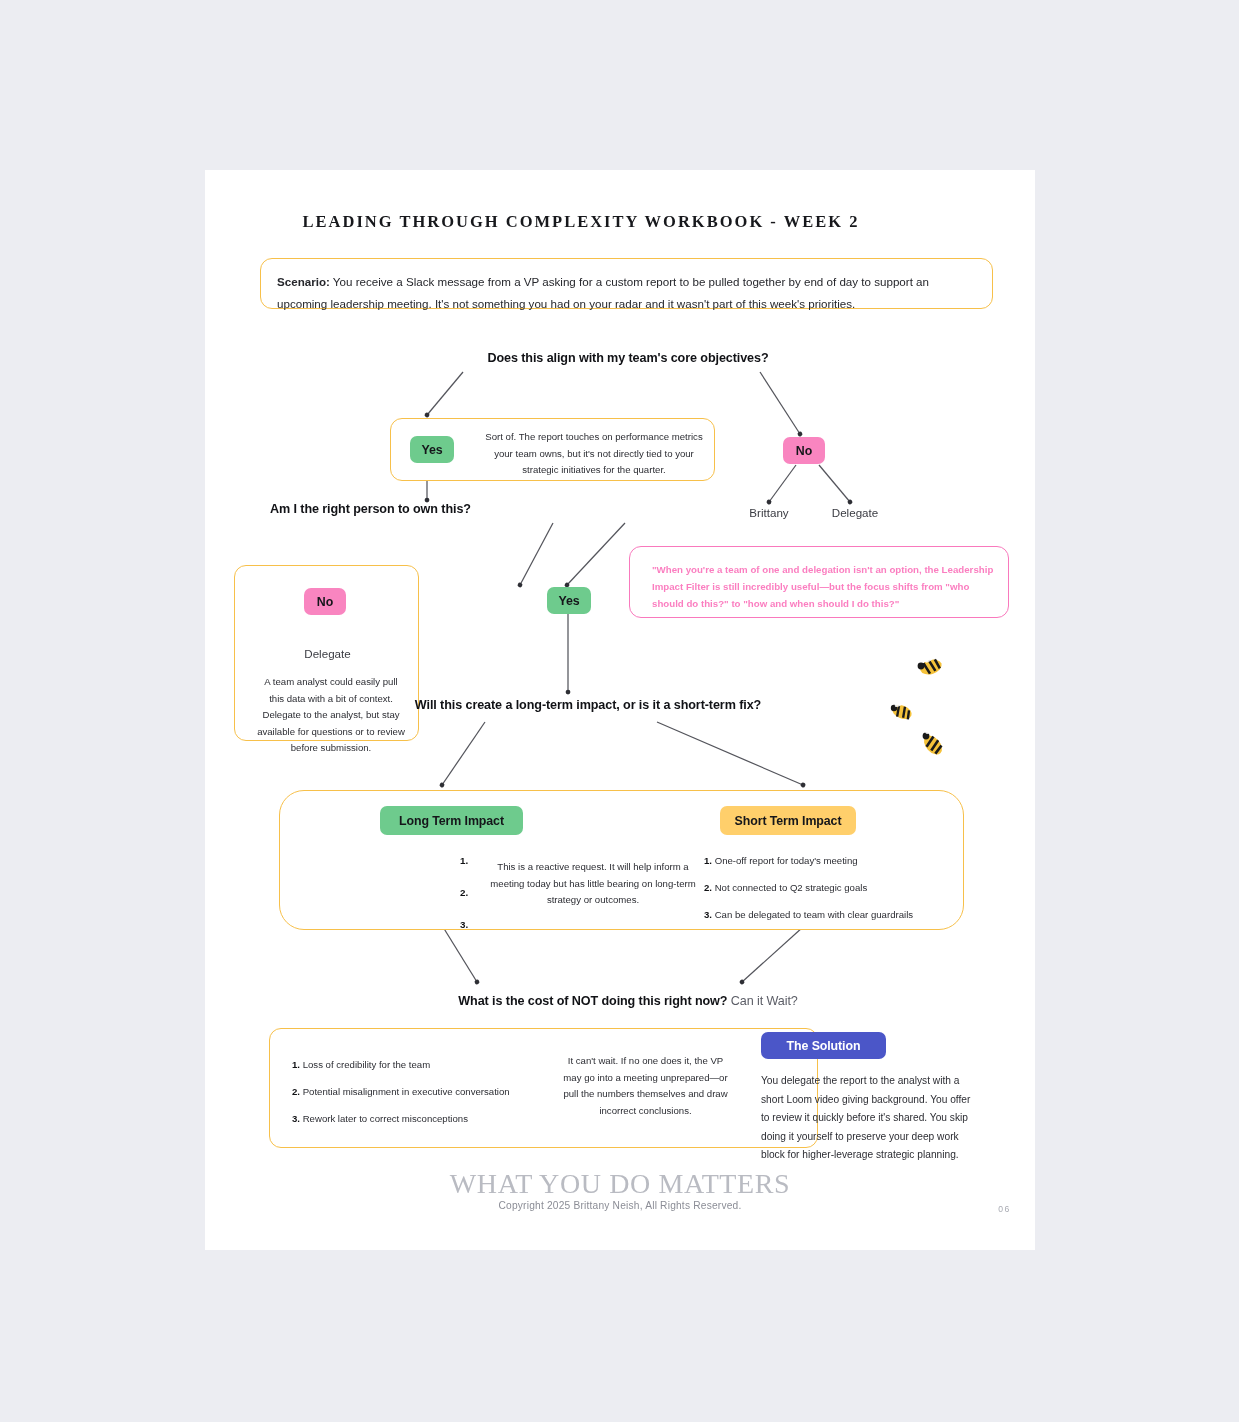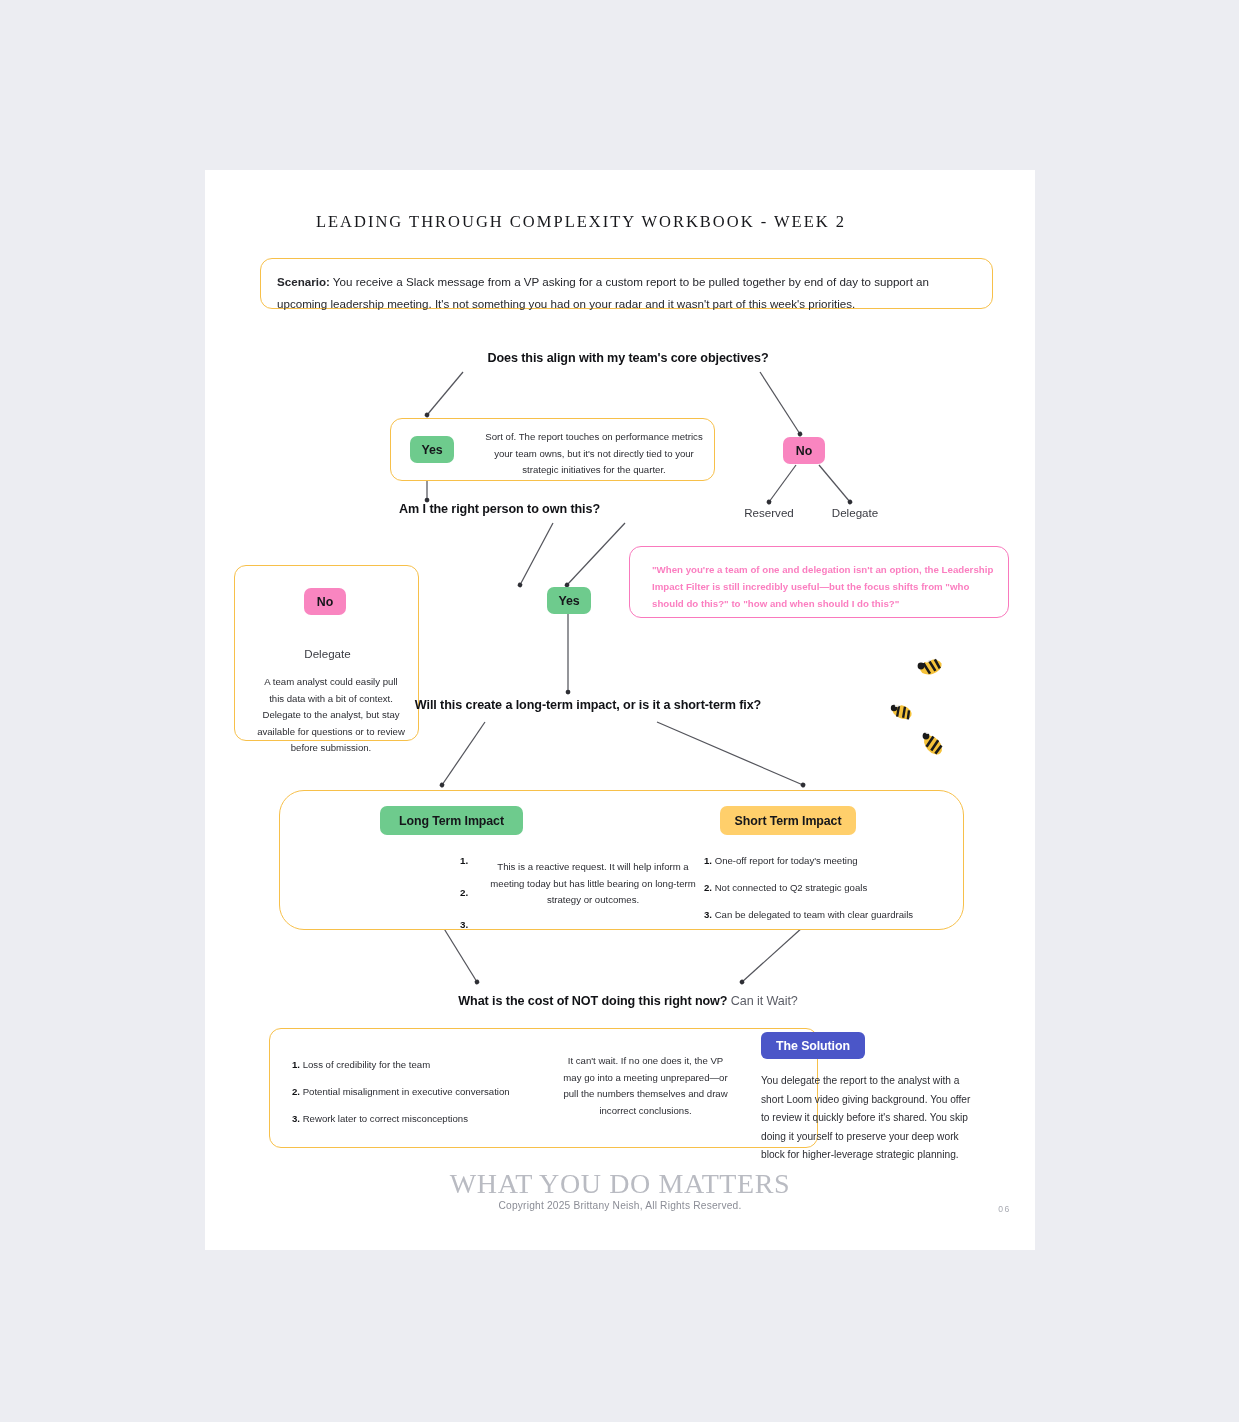--- a/index.html
+++ b/index.html
@@ -13,21 +13,21 @@
     position: absolute;
     left: 205px; top: 170px;
     width: 830px; height: 1080px;
     background: #ffffff;
   }
   
   .doc-title {
     position: absolute; left: 0; top: 42px; width: 752px;
     text-align: center;
     font-family: "Liberation Serif", serif;
-    font-size: 16.5px; font-weight: 400;
+    font-size: 16.5px; font-weight: 700;
     letter-spacing: 2.0px;
     color: #17181c;
   }
   
   .obox {
     position: absolute;
     border: 1.6px solid #f7c04a;
     border-radius: 12px;
     background: #fff;
   }
@@ -157,24 +157,24 @@
   </svg>
 
   <div class="qh" style="left:0; top:181px; width:830px; text-align:center;">Does this align with my team's core objectives?</div>
 
   <div class="obox" style="left:185px; top:248px; width:325px; height:63px;">
     <div class="badge green" style="left:19px; top:17px; width:44px; height:27px;">Yes</div>
     <div class="btxt" style="left:91px; top:10px; width:224px;">Sort of. The report touches on performance metrics your team owns, but it's not directly tied to your strategic initiatives for the quarter.</div>
   </div>
 
   <div class="badge pink" style="left:578px; top:267px; width:42px; height:27px;">No</div>
-  <div class="plain-label" style="left:519px; top:336px; width:90px; text-align:center;">Reserved</div>
+  <div class="plain-label" style="left:519px; top:336px; width:90px; text-align:center;">Brittany</div>
   <div class="plain-label" style="left:605px; top:336px; width:90px; text-align:center;">Delegate</div>
 
-  <div class="qh" style="left:49px; top:332px; width:346px; text-align:right;">Am I the right person to own this?</div>
+  <div class="qh" style="left:49px; top:332px; width:346px; text-align:left;">Am I the right person to own this?</div>
 
   <div class="pbox" style="left:424px; top:376px; width:380px; height:72px;">
     <div class="quote" style="left:22px; top:14px; width:345px;">"When you're a team of one and delegation isn't an option, the Leadership Impact Filter is still incredibly useful—but the focus shifts from "who should do this?" to "how and when should I do this?"</div>
   </div>
 
   <div class="obox" style="left:29px; top:395px; width:185px; height:176px;">
     <div class="badge pink" style="left:69px; top:22px; width:42px; height:27px;">No</div>
     <div class="plain-label" style="left:0; top:81px; width:185px; text-align:center;">Delegate</div>
     <div class="btxt" style="left:21px; top:108px; width:150px;">A team analyst could easily pull this data with a bit of context. Delegate to the analyst, but stay available for questions or to review before submission.</div>
   </div>
@@ -246,20 +246,20 @@
         <span>Potential misalignment in executive conversation</span>
       </div>
       <div class="row">
         <b>3.</b>
         <span>Rework later to correct misconceptions</span>
       </div>
     </div>
     <div class="btxt" style="left:288px; top:24px; width:175px;">It can't wait. If no one does it, the VP may go into a meeting unprepared—or pull the numbers themselves and draw incorrect conclusions.</div>
   </div>
 
-  <div class="badge blue" style="left:556px; top:862px; width:104px; height:27px;border-radius:6px;">The Solution</div>
+  <div class="badge blue" style="left:556px; top:862px; width:125px; height:27px;">The Solution</div>
   <div class="btxt-11" style="left:556px; top:902px; width:216px;">You delegate the report to the analyst with a short Loom video giving background. You offer to review it quickly before it's shared. You skip doing it yourself to preserve your deep work block for higher-leverage strategic planning.</div>
 
   <div class="logo">WHAT YOU DO MATTERS</div>
   <div class="copyright">Copyright 2025 Brittany Neish, All Rights Reserved.</div>
   <div class="pagenum">06</div>
 
 </div>
 
 </body></html>

